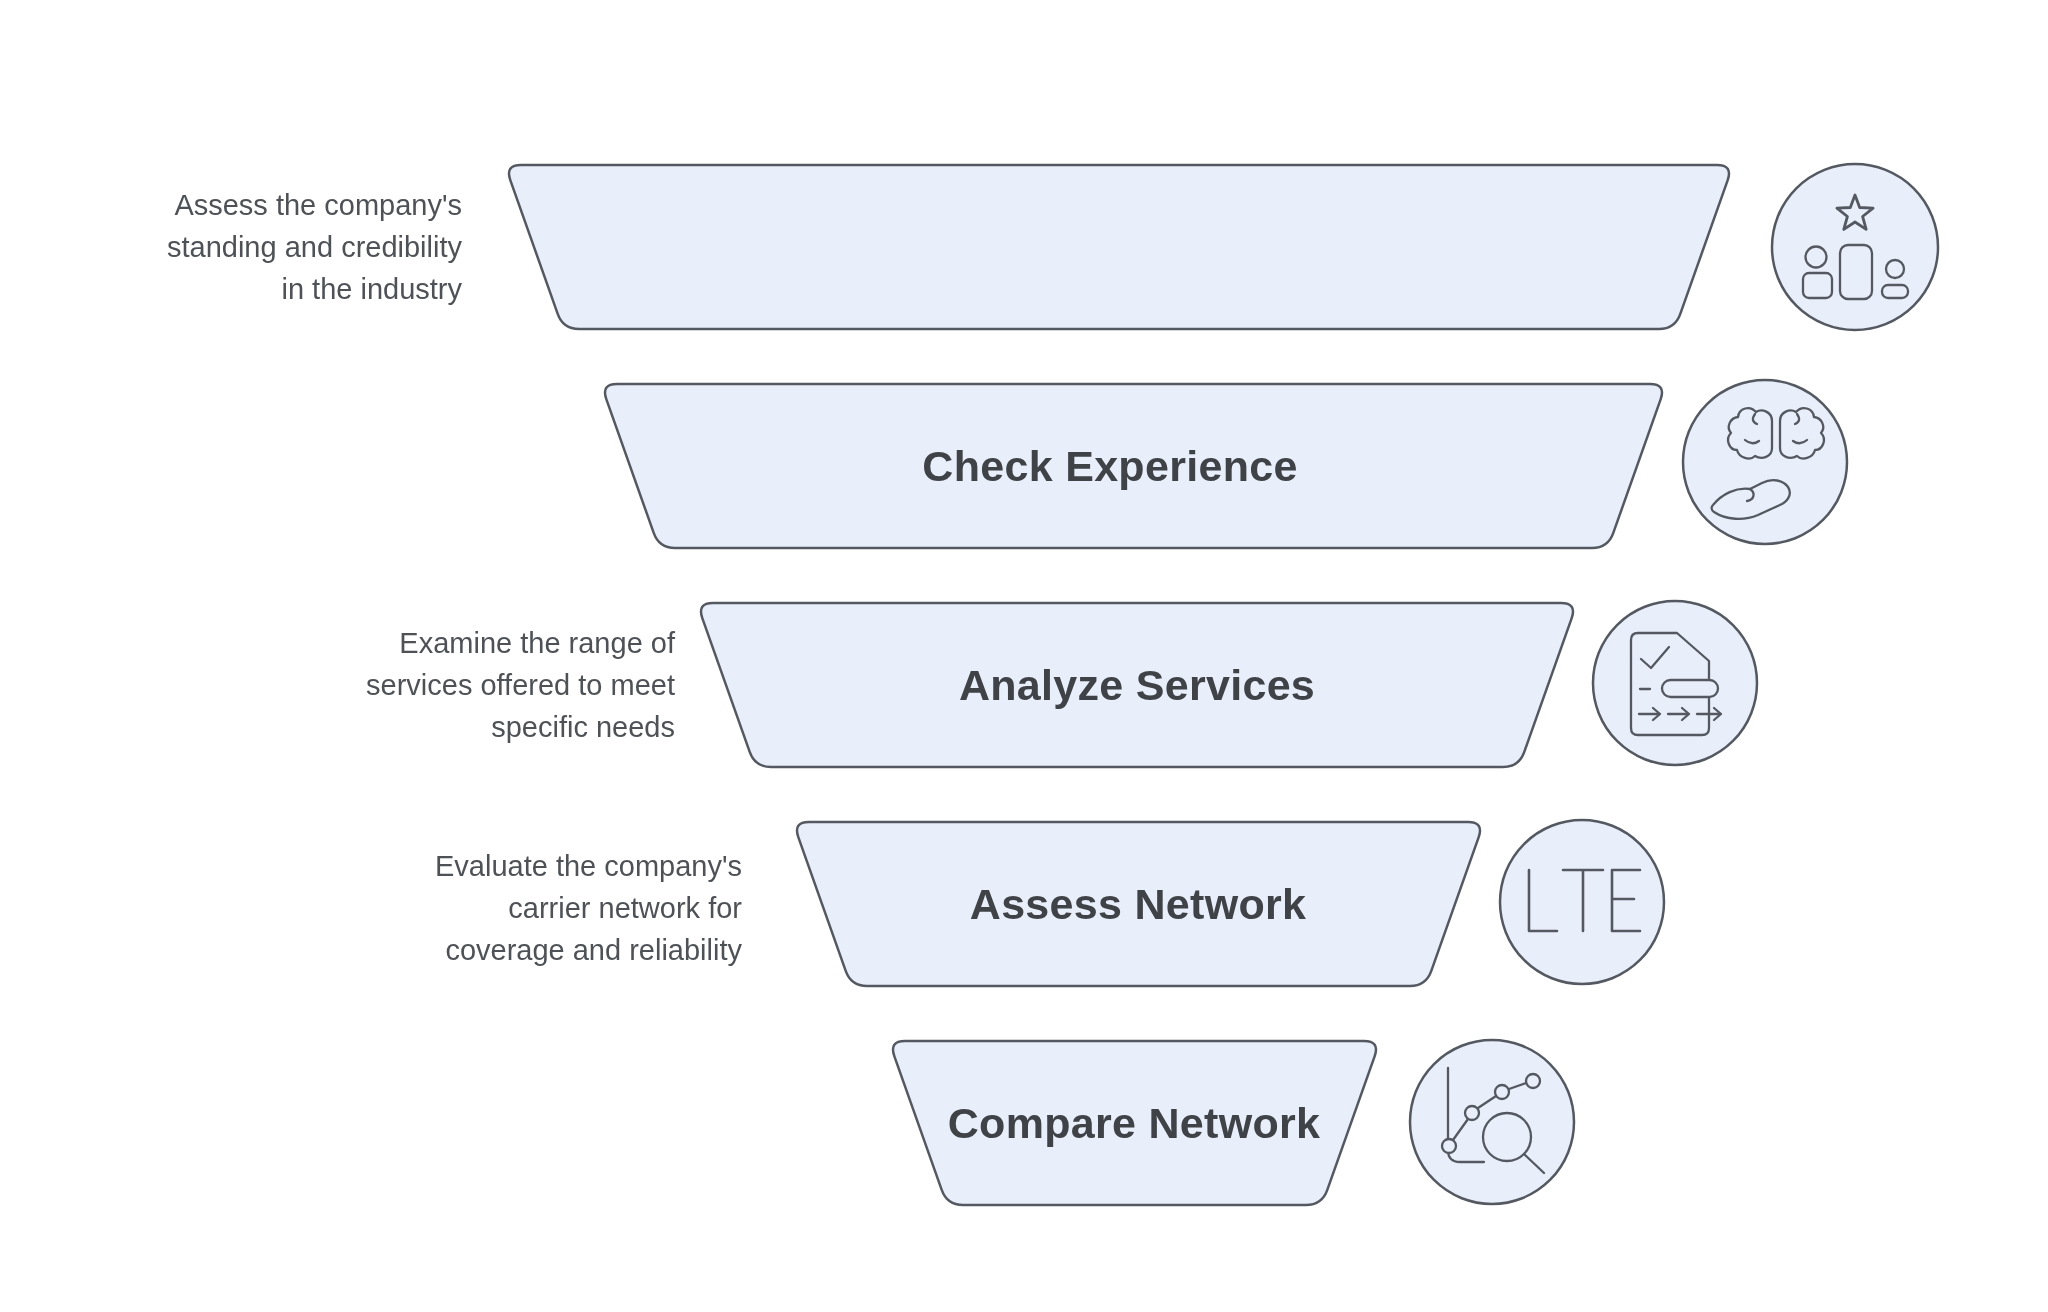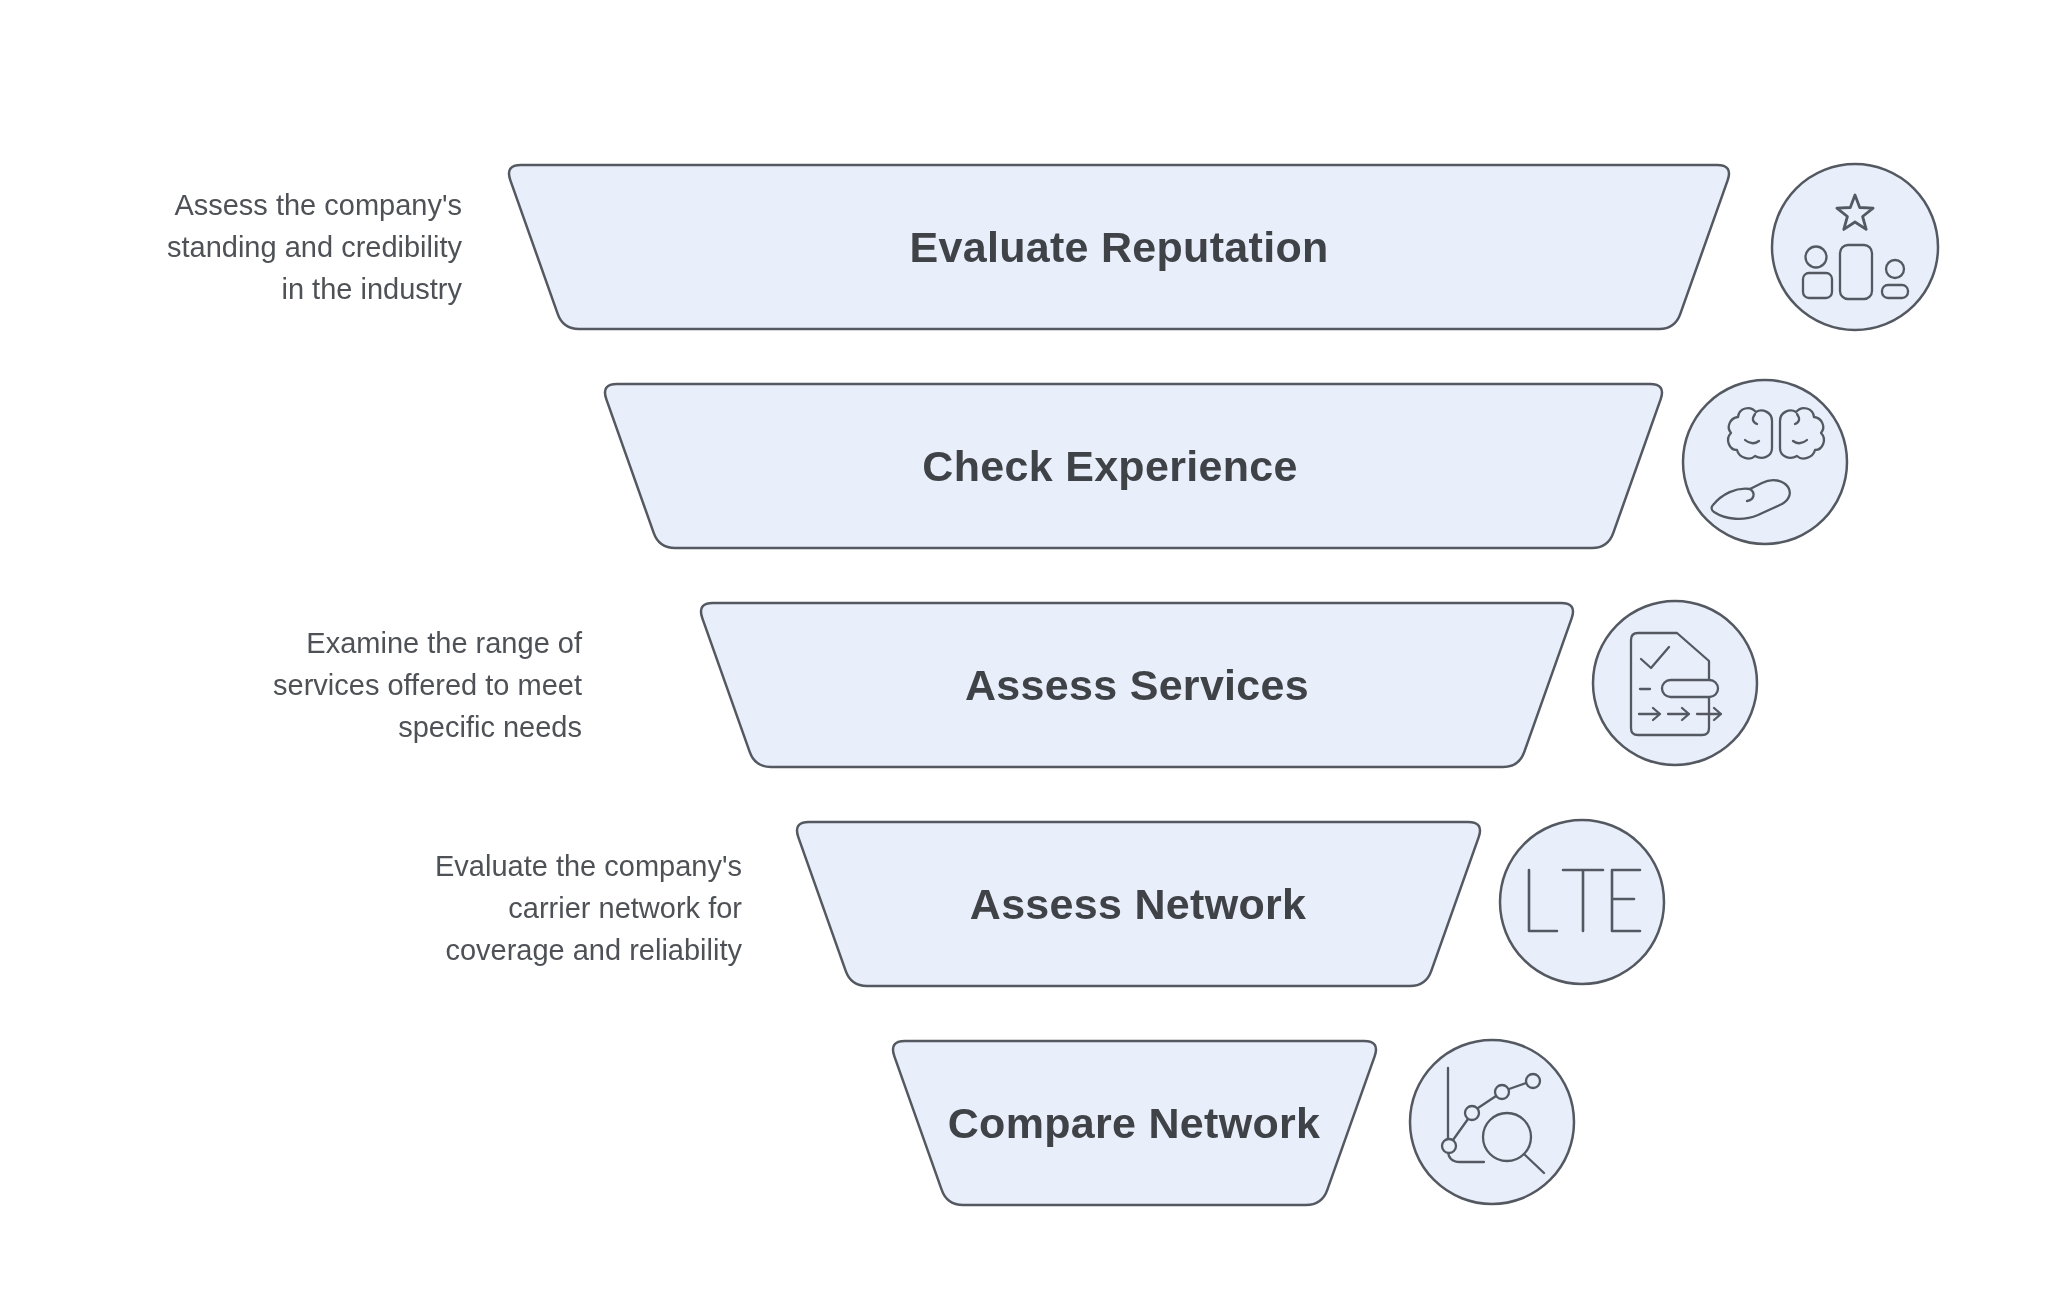--- a/index.html
+++ b/index.html
@@ -115,28 +115,27 @@
       <circle class="glyph-fillbg" cx="1502" cy="1092" r="7"></circle>
       <circle class="glyph-fillbg" cx="1533" cy="1081" r="7"></circle>
       <circle class="glyph-fillbg" cx="1507" cy="1137" r="24"></circle>
       <path class="glyph" d="M1524,1154 L1544,1173"></path>
     </g>
   </svg>
 
   <div class="desc" style="right:1586px;top:247px;">Assess the company's
 standing and credibility
 in the industry</div>
-  <div class="title" style="left:769px;top:165px;">Evaluate Reputation</div>
 
   <div class="title" style="left:760px;top:384px;">Check Experience</div>
 
-  <div class="desc" style="right:1466px;top:685px;text-align:right;">Examine the range of
+  <div class="desc" style="right:1373px;top:685px;text-align:right;">Examine the range of
 services offered to meet
 specific needs</div>
-  <div class="title" style="left:787px;top:603px;">Assess Services</div>
+  <div class="title" style="left:787px;top:603px;">Analyze Services</div>
 
   <div class="desc" style="right:1306px;top:908px;">Evaluate the company's
 carrier network for
 coverage and reliability</div>
   <div class="title" style="left:788px;top:822px;">Assess Network</div>
 
   <div class="title" style="left:784px;top:1041px;">Compare Network</div>
 
 </div>
 

